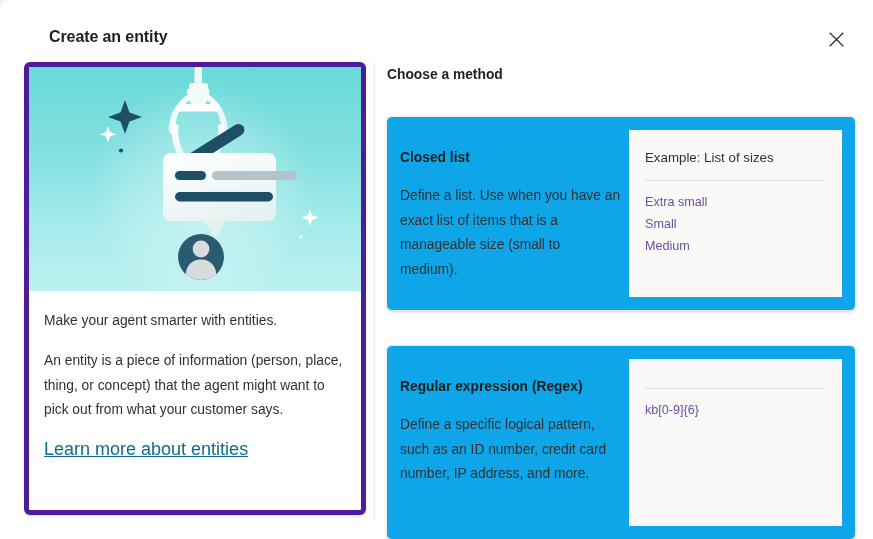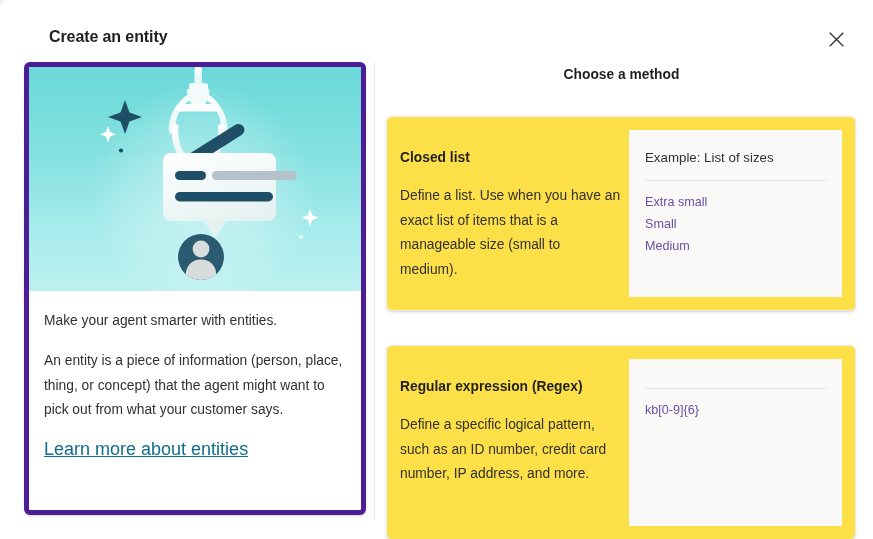--- a/index.html
+++ b/index.html
@@ -136,26 +136,25 @@
     top: 0px;
     width: 470px;
     height: 460px;
   }
 
   .section-heading {
     font-size: 13.8px;
     font-weight: 600;
     color: #201f1e;
     margin: 5px 0 16px 1px;
-    text-align: center;
   }
 
   .method-card {
     position: relative;
-    background: #fde047;
+    background: #0ea5e9;
     border: 1px solid #ececec;
     border-radius: 6px;
     box-shadow: 0 1.2px 3.6px rgba(0,0,0,0.09), 0 0.3px 0.9px rgba(0,0,0,0.06);
     box-sizing: border-box;
     display: flex;
     align-items: stretch;
     overflow: hidden;
     cursor: pointer;
     margin-top: 34px;
   }

